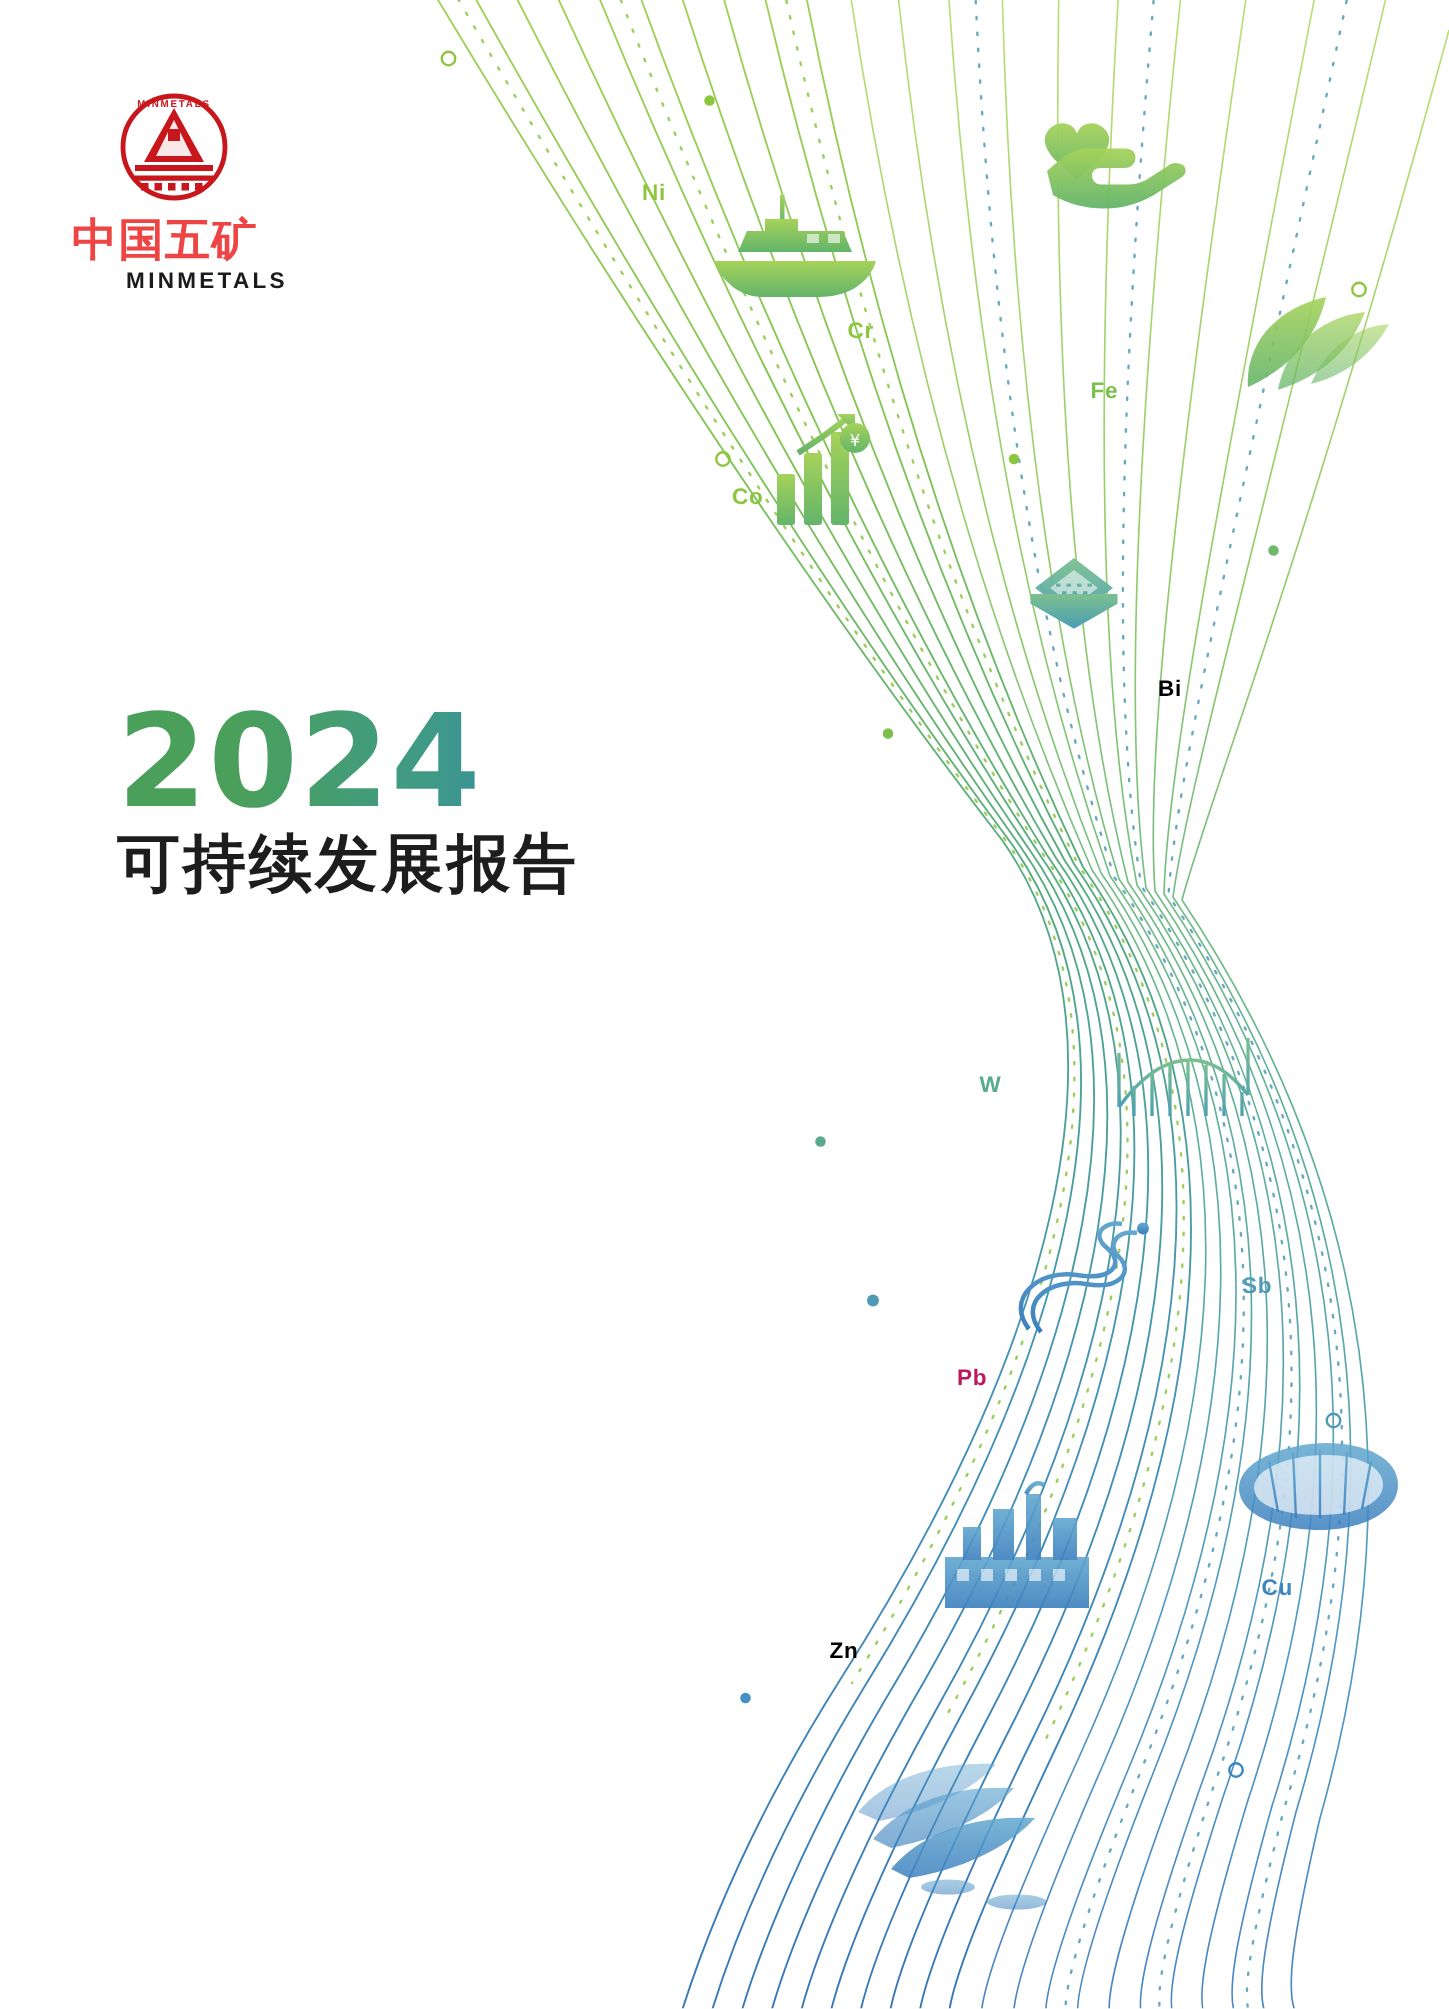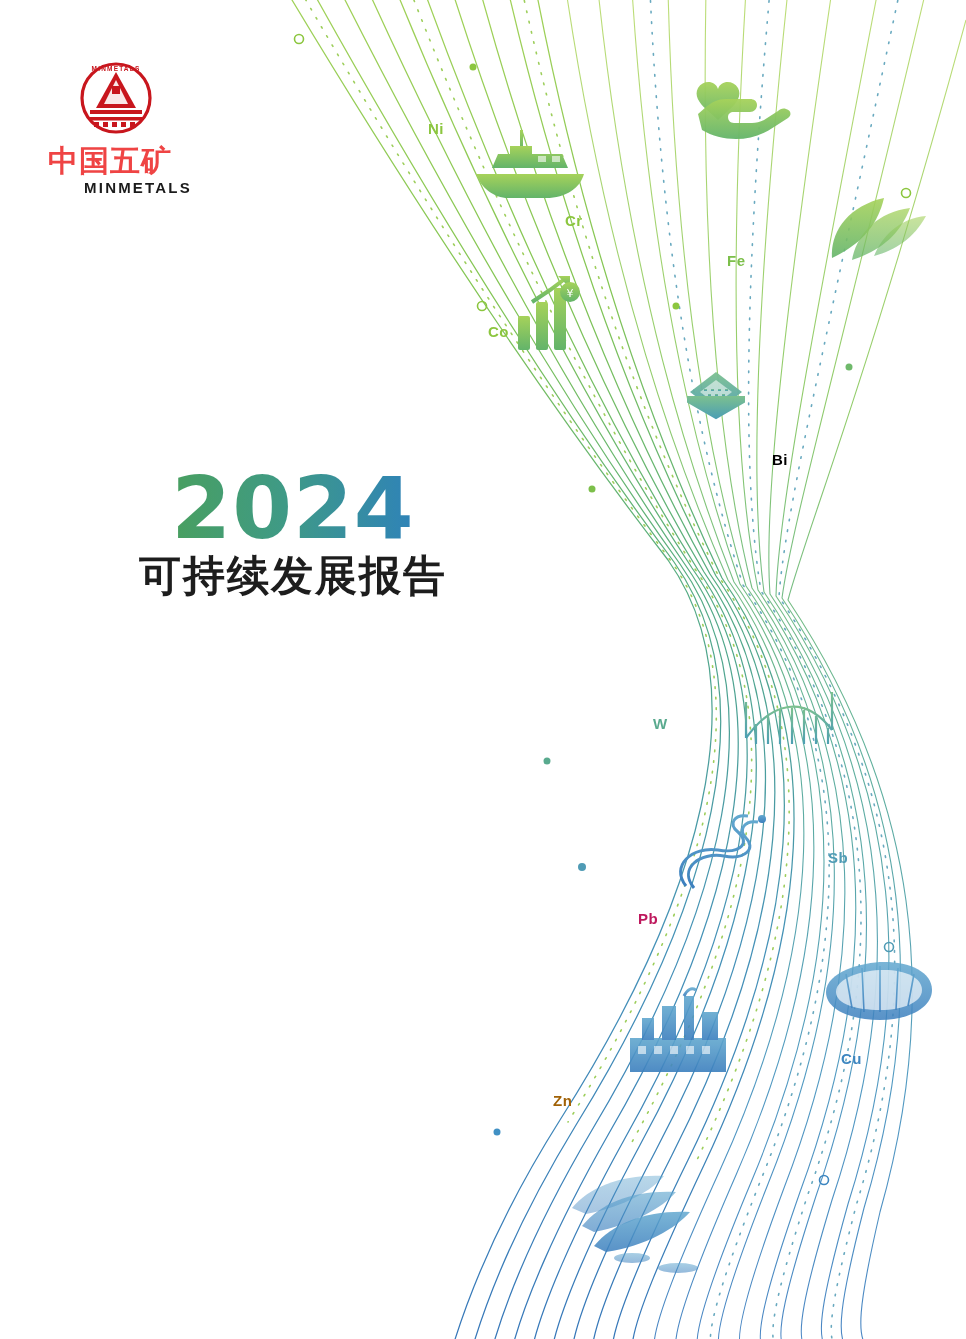--- a/index.html
+++ b/index.html
@@ -58,21 +58,20 @@
     text-align: center;
     margin-top: 2px;
   }
 
   
   #title-block {
     position: absolute;
     left: 78px;
     top: 465px;
     width: 430px;
-    text-align: center;
   }
   #year {
     font-family: "DejaVu Sans", sans-serif;
     font-size: 86px;
     font-weight: 700;
     line-height: 1;
     letter-spacing: 1px;
     background: linear-gradient(90deg, #4aa05a 0%, #4aa05a 18%, #3f9a86 48%, #2f83b8 78%, #2b7ec2 100%);
     -webkit-background-clip: text;
     background-clip: text;
@@ -279,21 +278,21 @@
   <div>
     <span class="elem-label" style="left:428px; top:120px; color:#8cc63f;">Ni</span>
     <span class="elem-label" style="left:565px; top:212px; color:#8cc63f;">Cr</span>
     <span class="elem-label" style="left:727px; top:252px; color:#7cbf4a;">Fe</span>
     <span class="elem-label" style="left:488px; top:323px; color:#8cc63f;">Co</span>
     <span class="elem-label" style="left:772px; top:451px; color:#000000;">Bi</span>
     <span class="elem-label" style="left:653px; top:715px; color:#59aa8e;">W</span>
     <span class="elem-label" style="left:828px; top:849px; color:#4f9bb5;">Sb</span>
     <span class="elem-label" style="left:638px; top:910px; color:#be185d;">Pb</span>
     <span class="elem-label" style="left:841px; top:1050px; color:#3d86c0;">Cu</span>
-    <span class="elem-label" style="left:553px; top:1092px; color:#a16207;">Zn</span>
+    <span class="elem-label" style="left:553px; top:1092px; color:#000000;">Zn</span>
   </div>
 
   <div id="logo-block">
     <div id="logo-mark">
       <svg viewBox="0 0 96 72" width="96" height="72" xmlns="http://www.w3.org/2000/svg">
         <circle cx="48" cy="36" r="34" fill="none" stroke="#c8161d" stroke-width="3.2"></circle>
         <path d="M48 10 L68 46 H28 Z" fill="#c8161d"></path>
         <path d="M48 18 L60 42 H36 Z" fill="#ffffff" opacity="0.9"></path>
         <path d="M44 24 h8 v8 h-8z" fill="#c8161d"></path>
         <rect x="22" y="48" width="52" height="4" fill="#c8161d"></rect>

